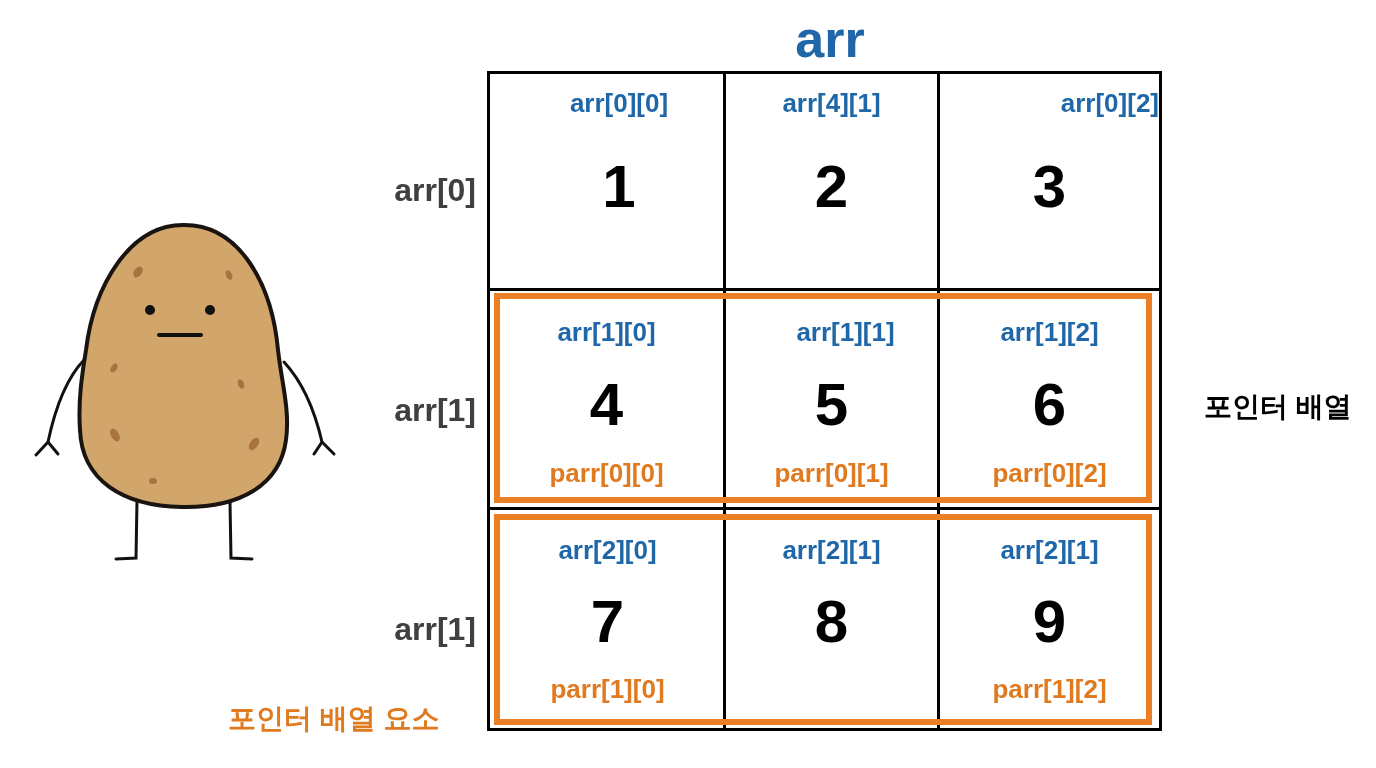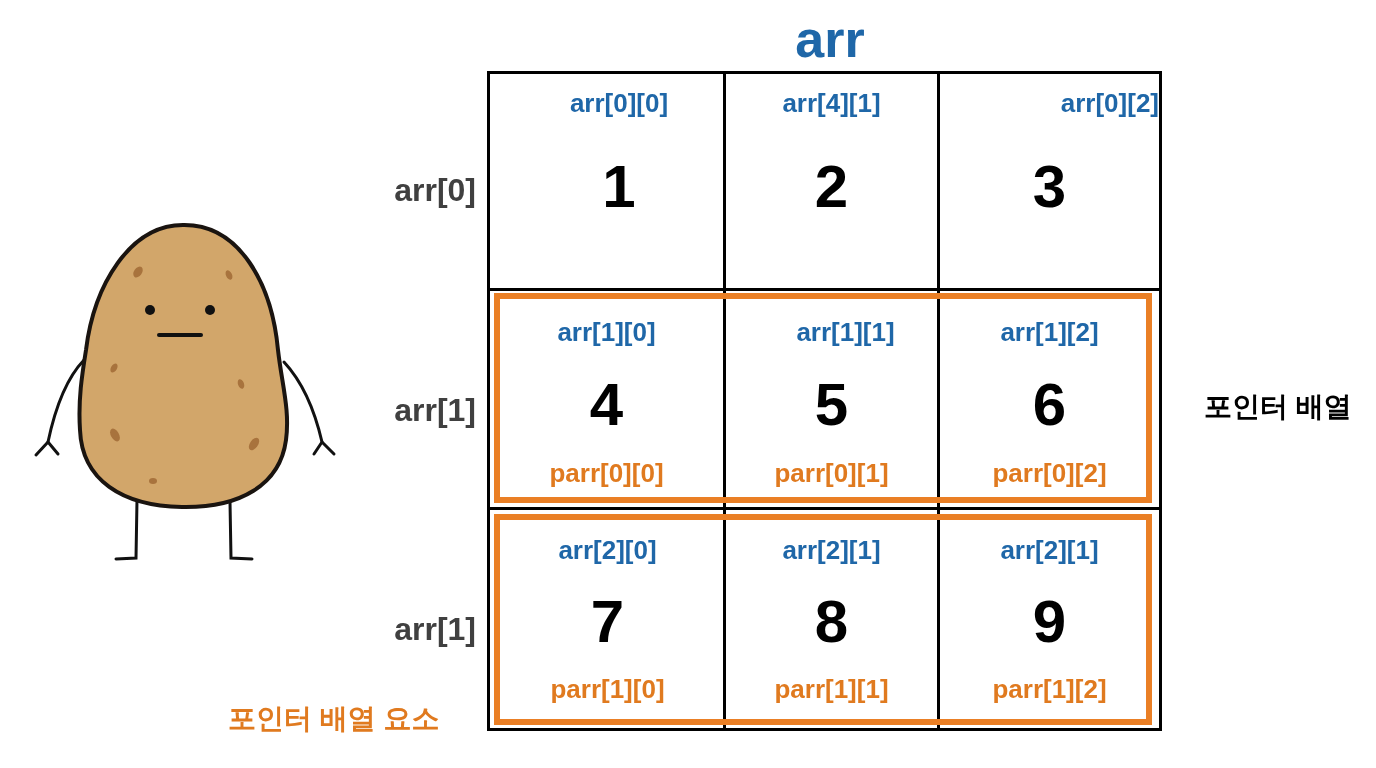--- a/index.html
+++ b/index.html
@@ -83,21 +83,20 @@
   </div>
 
   <div class="cell" style="left:1px; top:436px; width:233px; height:218px;">
     <div class="lbl" style="top:25px;">arr[2][0]</div>
     <div class="val" style="top:77px;">7</div>
     <div class="plbl" style="top:164px;">parr[1][0]</div>
   </div>
   <div class="cell" style="left:236px; top:436px; width:211px; height:218px;">
     <div class="lbl" style="top:25px;">arr[2][1]</div>
     <div class="val" style="top:77px;">8</div>
-    <div class="plbl" style="top:164px;">parr[1][1]</div>
   </div>
   <div class="cell" style="left:450px; top:436px; width:219px; height:218px;">
     <div class="lbl" style="top:25px;">arr[2][1]</div>
     <div class="val" style="top:77px;">9</div>
     <div class="plbl" style="top:164px;">parr[1][2]</div>
   </div>
 </div>
 
 <div class="side-note" style="left:1204px; top:388px;">포인터 배열</div>
 <div class="elem-note" style="left:228px; top:700px;">포인터 배열 요소</div>

